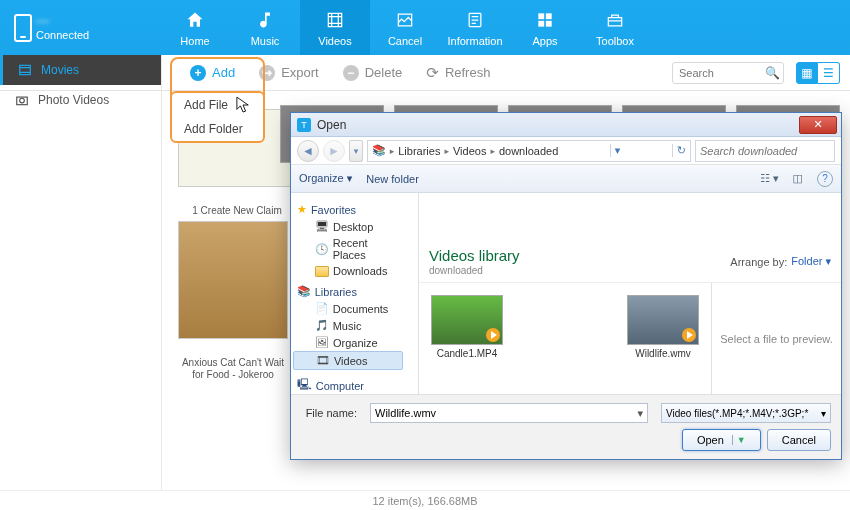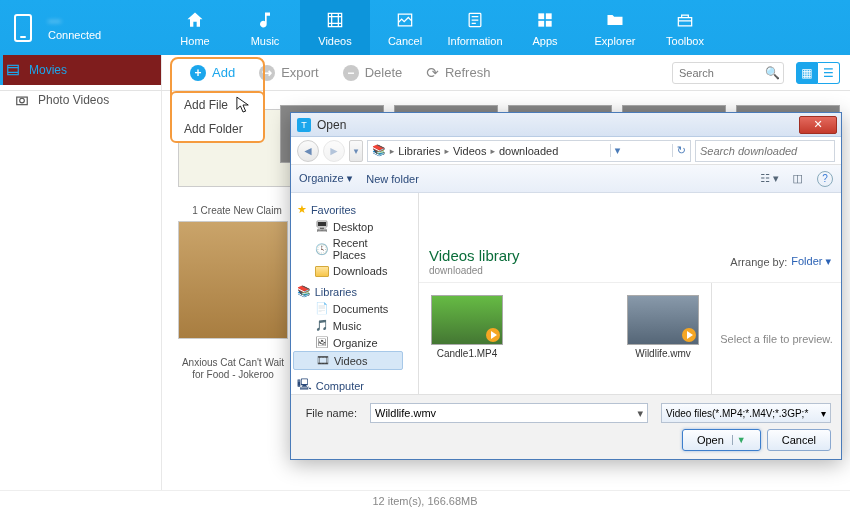--- a/index.html
+++ b/index.html
@@ -1,20 +1,20 @@
 <!DOCTYPE html>
 <html><head>
 <meta charset="utf-8">
 <style>
 * { box-sizing: border-box; margin: 0; padding: 0; font-family: "Segoe UI", Arial, sans-serif; }
 body { width: 850px; height: 510px; background: #fff; overflow: hidden; position: relative; font-size: 12px; }
 
 
 .topbar { height: 55px; background: linear-gradient(#1ca9ef,#1ba6ec); display: flex; align-items: stretch; color: #fff; }
-.device { display: flex; align-items: center; padding: 0 14px; gap: 16px; min-width: 160px; }
+.device { display: flex; align-items: center; padding: 0 14px; gap: 4px; min-width: 160px; }
 .device .phone { width: 18px; height: 28px; border: 2px solid #fff; border-radius: 3px; position: relative; }
 .device .phone::after { content:""; position:absolute; bottom:2px; left:50%; transform:translateX(-50%); width:6px; height:2px; background:#fff; border-radius:1px; }
 .device .txt { font-size: 11px; line-height: 1.2; }
 .device .name { filter: blur(2px); font-size:13px; }
 .nav { display:flex; }
 .nav-item { width: 70px; display:flex; flex-direction:column; align-items:center; justify-content:center; gap:4px; font-size:11px; cursor:pointer; }
 .nav-item.active { background:#0d95db; }
 .nav-item .ic { width:22px; height:22px; display:flex; align-items:center; justify-content:center; }
 .nav-item svg { fill:#fff; }
 
@@ -29,21 +29,21 @@
 .search input { border:0; outline:0; font-size:11px; padding:0 6px; width:90px; color:#999; }
 .search .mag { width:20px; text-align:center; color:#999; }
 .viewtoggle { margin-left:8px; display:flex; }
 .viewtoggle span { width:22px; height:22px; display:flex; align-items:center; justify-content:center; border:1px solid #1ba6ec; cursor:pointer; }
 .viewtoggle .grid { background:#1ba6ec; color:#fff; border-radius:3px 0 0 3px; }
 .viewtoggle .list { color:#1ba6ec; border-left:0; border-radius:0 3px 3px 0; }
 
 
 .sidebar { position:absolute; top:55px; left:0; width:162px; bottom:20px; border-right:1px solid #e8e8e8; }
 .sb-item { display:flex; align-items:center; gap:8px; padding:8px 14px; font-size:12px; color:#555; cursor:pointer; }
-.sb-item.active { background:#7f1d1d; color:#1ba6ec; border-left:3px solid #1ba6ec; padding-left:2px; }
+.sb-item.active { background:#404040; color:#1ba6ec; border-left:3px solid #1ba6ec; padding-left:14px; }
 .sb-item.active svg { fill:#1ba6ec; }
 .sb-item svg { fill:#888; }
 
 
 .content { position:absolute; top:91px; left:162px; right:0; bottom:20px; overflow:hidden; }
 .thumbstrip { position:absolute; top:14px; left:118px; right:10px; height:60px; display:flex; gap:10px; }
 .thumbstrip .th { width:110px; height:58px; background:#888; border:1px solid #aaa; }
 .card { position:absolute; width:118px; }
 .card .img { width:100%; background:#ddd; border:1px solid #ccc; }
 .card .cap { text-align:center; font-size:10px; color:#555; margin-top:18px; line-height:1.2; }
@@ -172,28 +172,20 @@
             <rect x="13" y="4" width="7" height="7"></rect>
             <rect x="4" y="13" width="7" height="7"></rect>
             <rect x="13" y="13" width="7" height="7"></rect>
           </svg>
         </span>
         <span>Apps</span>
       </div>
     <div class="nav-item">
         <span class="ic">
           <svg viewBox="0 0 24 24" width="20" height="20">
-            <path d="M3 6h6l2 2h10v10H3z"></path>
-          </svg>
-        </span>
-        <span>Explorer</span>
-      </div>
-    <div class="nav-item">
-        <span class="ic">
-          <svg viewBox="0 0 24 24" width="20" height="20">
             <path d="M4 9h16v10H4zM8 9V6h8v3M4 13h16" fill="none" stroke="#fff" stroke-width="1.5"></path>
           </svg>
         </span>
         <span>Toolbox</span>
       </div>
   </div>
 </div>
 
 <div class="sidebar">
   <div class="sb-item active">

